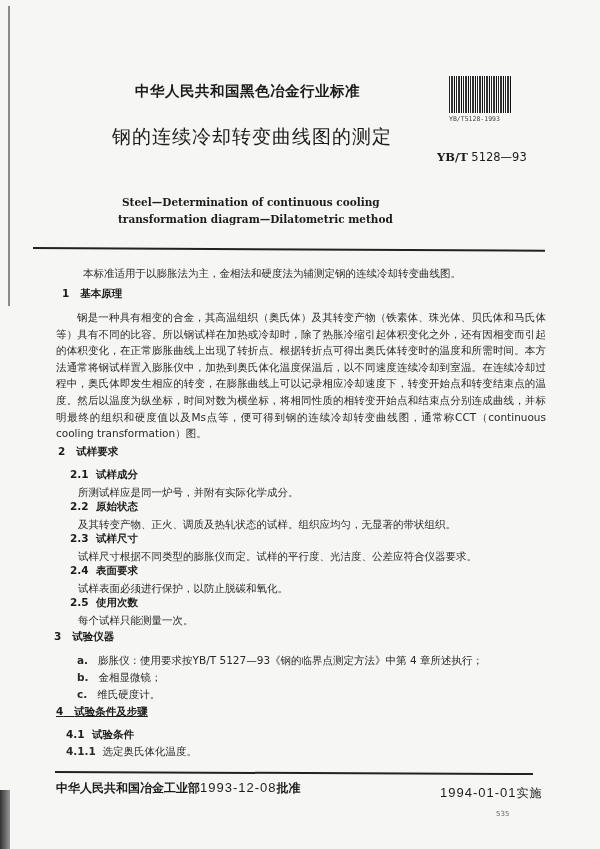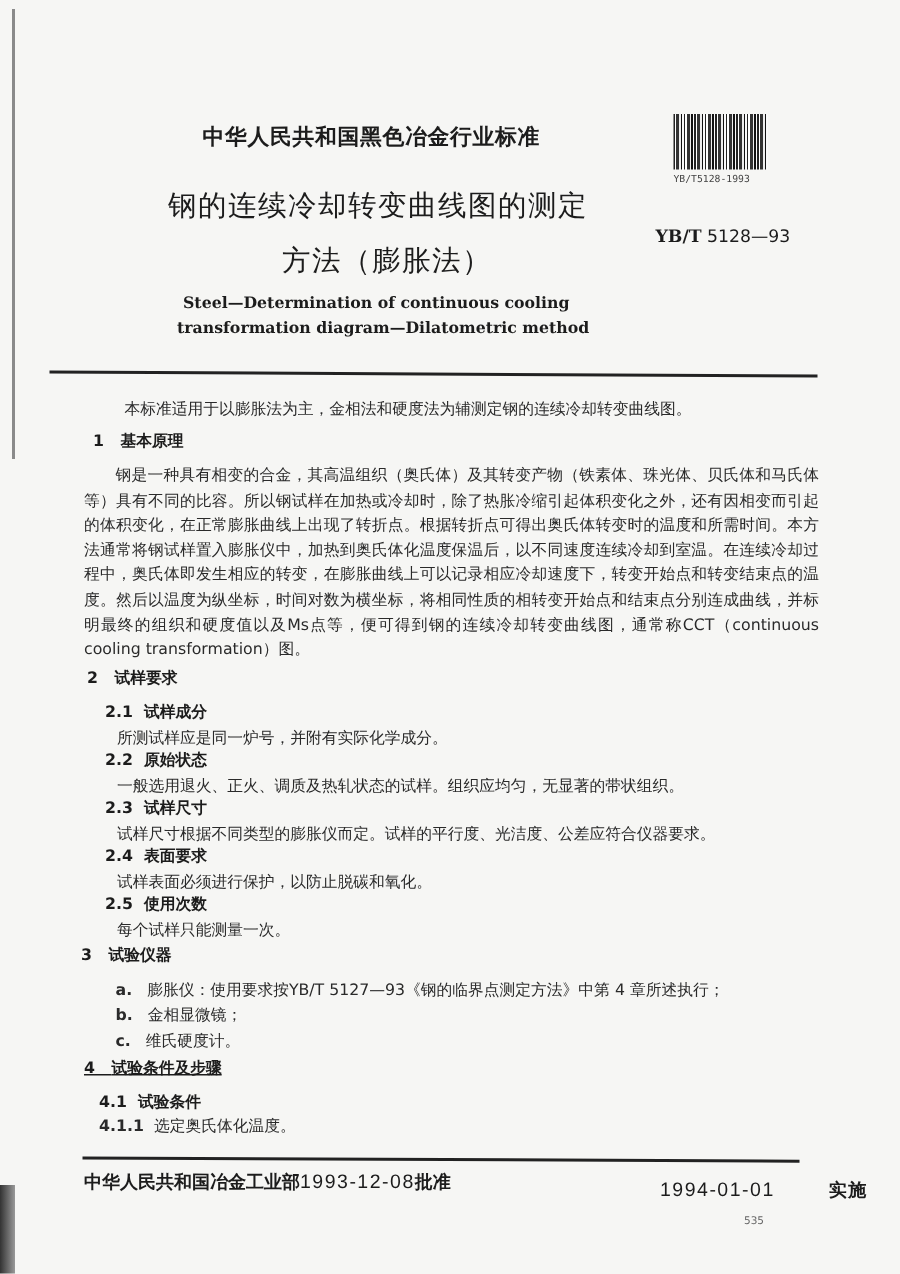--- a/index.html
+++ b/index.html
@@ -39,33 +39,32 @@
 
     .body-text { font-size: 10.5px; line-height: 16px; color: #2a2a2a; }
     .para { position: absolute; left: 62px; width: 484px; font-size: 10.5px; line-height: 16.6px; color: #2a2a2a; text-indent: 21px; text-align: justify; }
     .h1 { font-size: 10.5px; font-weight: bold; }
     .h2 { font-size: 10.5px; font-weight: bold; }
 
     .rule-bottom { left: 55px; top: 771px; width: 478px; height: 2px; background: #222; transform: rotate(0.25deg); transform-origin: left; }
     .approve { left: 56px; top: 780px; font-size: 12px; font-weight: bold; }
     .approve .date { font-weight: normal; font-family: "Liberation Sans", sans-serif; font-size: 13px; letter-spacing: 1px; }
     .effective { left: 440px; top: 785px; font-size: 13px; font-family: "Liberation Sans", sans-serif; letter-spacing: 1px; }
-    .effective .cn { font-family: "DejaVu Sans", sans-serif; font-size: 12px; font-weight: bold; margin-left: 36px; }
+    .effective .cn { font-family: "DejaVu Sans", sans-serif; font-size: 12px; font-weight: normal; }
     .page-num { left: 496px; top: 810px; font-size: 7px; color: #666; }
   </style>
 </head>
 <body>
 
 <div class="page">
   <div class="binding-edge"></div>
   <div class="binding-edge-bottom"></div>
 
   <div class="abs std-org">中华人民共和国黑色冶金行业标准</div>
   <div class="abs title-1">钢的连续冷却转变曲线图的测定</div>
-  <div class="abs title-2">方法（膨胀法）</div>
   <div class="abs en-1">Steel—Determination of continuous cooling</div>
   <div class="abs en-2">transformation diagram—Dilatometric method</div>
 
   <div class="abs barcode"></div>
   <div class="abs barcode-label">YB/T5128-1993</div>
   <div class="abs std-code">
     <b>YB/T</b>
     <span>5128—93</span>
   </div>
 
@@ -83,21 +82,21 @@
   </div>
 
   <div class="abs h2" style="left:70px; top:468px;">
     <span>2.1</span>&nbsp;&nbsp;<span>试样成分</span>
   </div>
   <div class="abs body-text" style="left:78px; top:484px;">所测试样应是同一炉号，并附有实际化学成分。</div>
 
   <div class="abs h2" style="left:70px; top:500px;">
     <span>2.2</span>&nbsp;&nbsp;<span>原始状态</span>
   </div>
-  <div class="abs body-text" style="left:78px; top:516px;">一般选用退火、正火、调质及热轧状态的试样。组织应均匀，无显著的带状组织。</div>
+  <div class="abs body-text" style="left:78px; top:516px;">及其转变产物、正火、调质及热轧状态的试样。组织应均匀，无显著的带状组织。</div>
 
   <div class="abs h2" style="left:70px; top:532px;">
     <span>2.3</span>&nbsp;&nbsp;<span>试样尺寸</span>
   </div>
   <div class="abs body-text" style="left:78px; top:548px;">试样尺寸根据不同类型的膨胀仪而定。试样的平行度、光洁度、公差应符合仪器要求。</div>
 
   <div class="abs h2" style="left:70px; top:564px;">
     <span>2.4</span>&nbsp;&nbsp;<span>表面要求</span>
   </div>
   <div class="abs body-text" style="left:78px; top:580px;">试样表面必须进行保护，以防止脱碳和氧化。</div>

